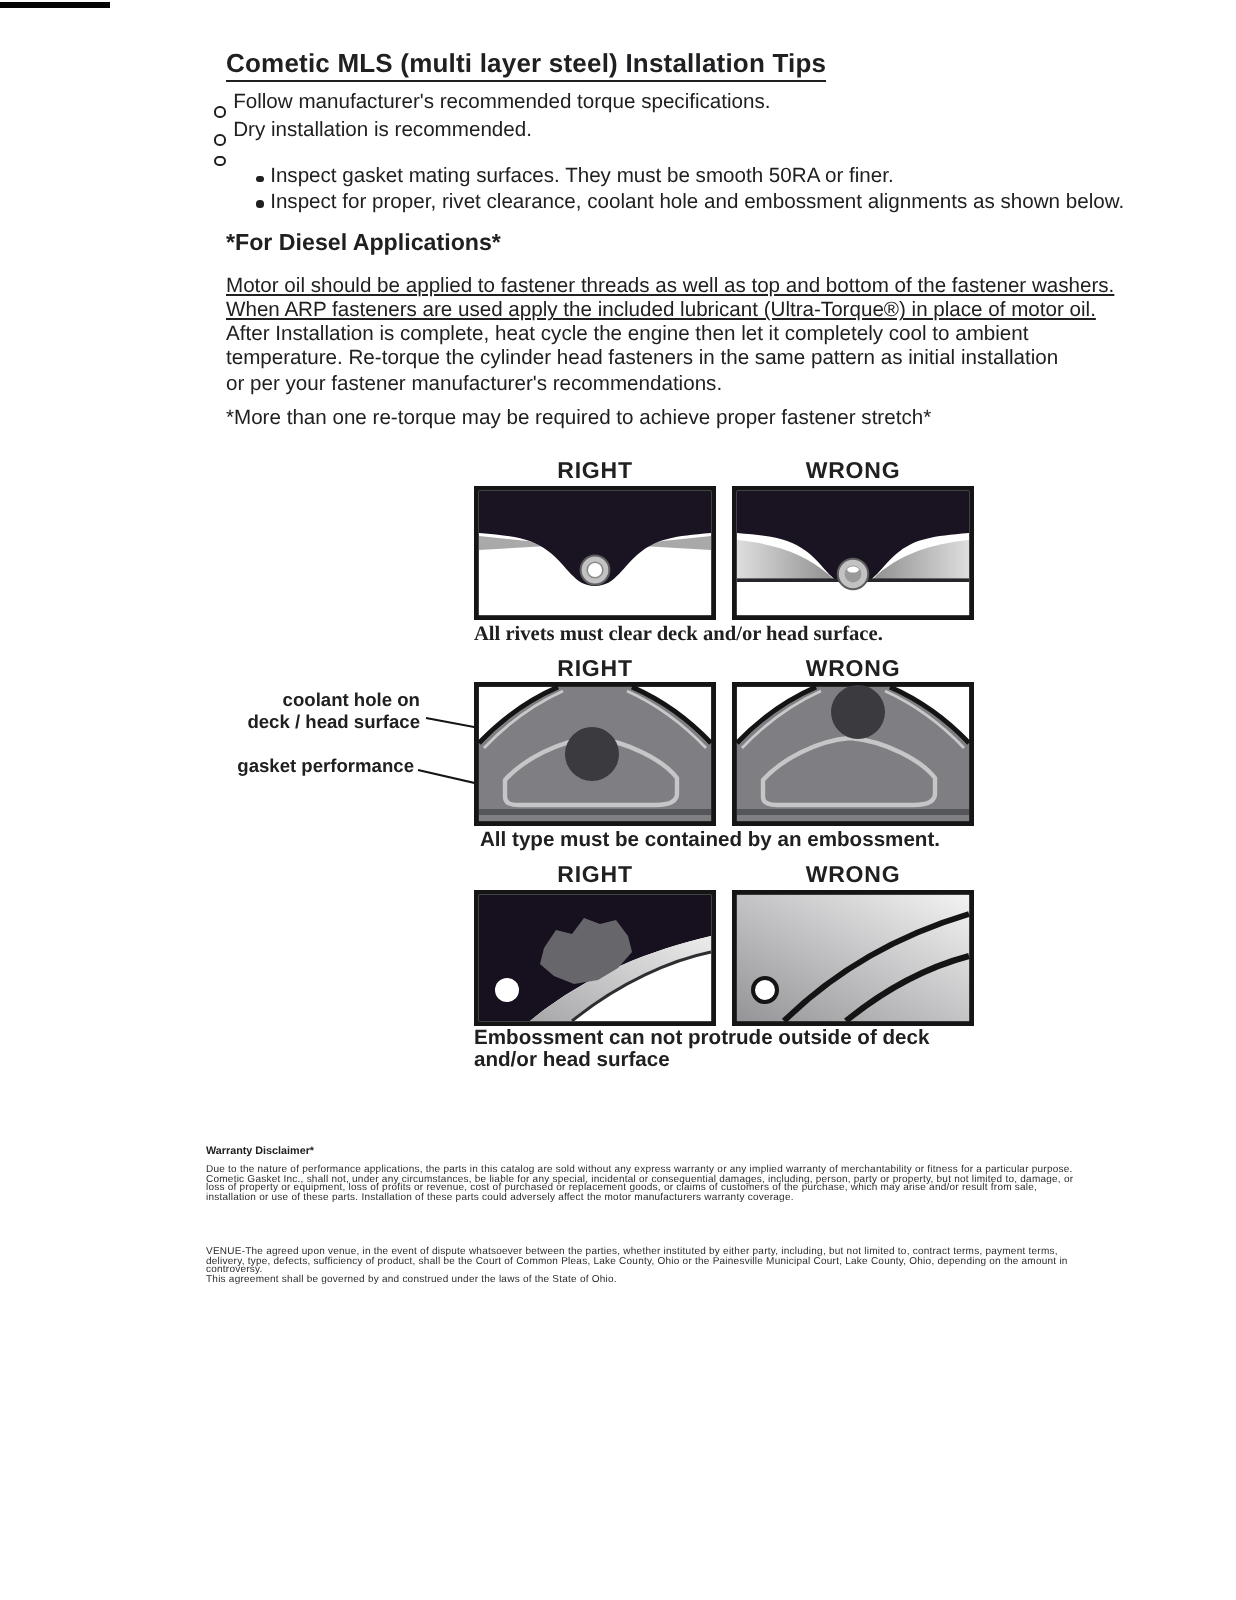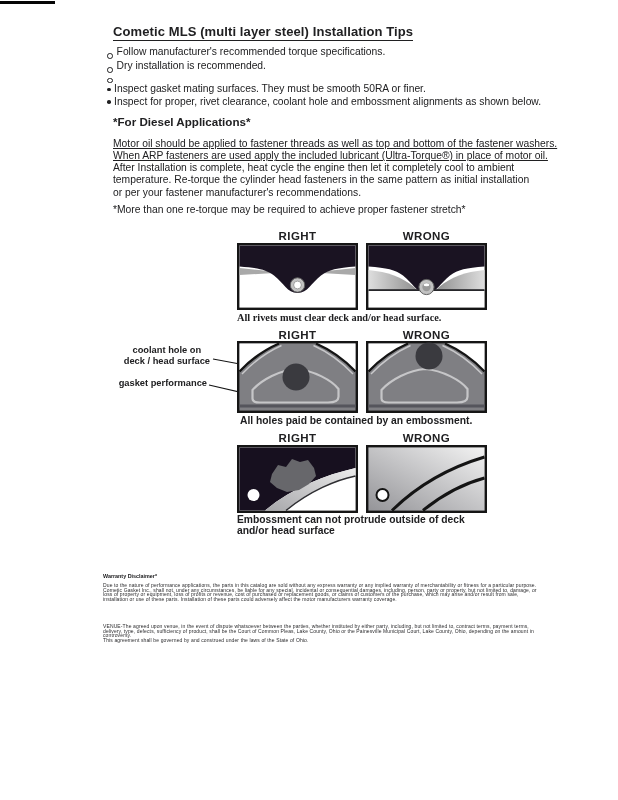--- a/index.html
+++ b/index.html
@@ -10,21 +10,21 @@
   .scan-artifact { position:absolute; left:0; top:1px; width:55px; height:3px; background:#050505; }
 
   .title {
     position:absolute; left:113px; top:24px; font-size:13px; font-weight:bold;
     letter-spacing:0.1px; border-bottom:1.6px solid #202022; padding-bottom:1px;
   }
 
   .tips { position:absolute; left:107px; top:45px; width:474px; font-size:10.3px; }
   .tip-row { display:flex; align-items:flex-end; line-height:14px; }
   .tip-marker { width:3.6px; height:3.6px; border:1px solid #202022; border-radius:50%; margin:4.6px 4px 0 0; flex:none; }
-  .sub-rows { }
+  .sub-rows { margin-left:21px; }
   .sub-row { display:flex; align-items:flex-start; line-height:12.9px; }
   .sub-marker { width:3.6px; height:3.6px; background:#202022; border-radius:50%; margin:4.4px 3.5px 0 0; flex:none; }
 
   .diesel-heading { position:absolute; left:113px; top:115px; font-size:11.6px; font-weight:bold; }
   .para { position:absolute; left:113px; width:470px; font-size:10.3px; line-height:12.4px; white-space:pre-line; }
   .p1 { top:138px;text-decoration:underline; }
   .p2 { top:162px; }
   .note { top:204px; }
 
   .dg-label { position:absolute; width:121px; text-align:center; font-size:11.5px; font-weight:bold; letter-spacing:0.4px; }
@@ -33,21 +33,21 @@
   .dg-ann { position:absolute; text-align:right; font-size:9.3px; font-weight:bold; line-height:10.6px; white-space:pre-line; }
   .leader-overlay { position:absolute; left:100px; top:340px; width:210px; height:65px; }
 
   .r1-label { top:230px; } .r1-box { top:243px; height:67px; }
   .r2-label { top:329px; } .r2-box { top:341px; height:72px; }
   .r3-label { top:432px; } .r3-box { top:445px; height:68px; }
   .col-right { left:237px; } .col-wrong { left:366px; }
   .r1-caption { left:237px; top:313px;font-family:Liberation Serif, serif; }
   .r2-caption { left:240px; top:416px; }
   .r3-caption { left:237px; top:515px; }
-  .ann-coolant { right:408px; top:345px;text-align:center; }
+  .ann-coolant { right:408px; top:345px; }
   .ann-emboss { right:411px; top:378px; }
 
   .legal { position:absolute; left:103px; width:434px; color:#2b2b2d; }
   .legal-heading { position:absolute; left:103px; top:573px; font-size:5.4px; font-weight:bold; }
   .legal p { position:absolute; left:0; margin:0; font-size:5px; line-height:4.5px; letter-spacing:0.12px; white-space:pre-line; width:434px; }
   .lp1 { top:583px; } .lp2 { top:624px; } .lp3 { top:660px; }
   .lp4 { top:672px; } .lp5 { top:712px; } .lp6 { top:726px; }
   .legal { top:0; height:0; }
 
   .doc-code { position:absolute; left:385px; top:754px; font-size:14.5px; letter-spacing:0.3px; color:#1a1a1c;font-weight:bold; }
@@ -159,21 +159,21 @@
     <path d="M118.5,2.5 H79 C95,9.5 109,20.5 118.5,30.5 Z" fill="#ffffff"></path>
     <path d="M42,2.5 C26,9.5 12,20.5 2.5,30.5" stroke="#141414" stroke-width="2.4" fill="none"></path>
     <path d="M79,2.5 C95,9.5 109,20.5 118.5,30.5" stroke="#141414" stroke-width="2.4" fill="none"></path>
     <path d="M44.5,4.5 C29,11.5 15,22.5 5,33" stroke="#c9c9cb" stroke-width="1.4" fill="none"></path>
     <path d="M76.5,4.5 C92,11.5 106,22.5 116,33" stroke="#c9c9cb" stroke-width="1.4" fill="none"></path>
     <rect x="2.5" y="63.5" width="116" height="3" fill="#55555c"></rect>
     <path d="M15.5,57.5 C15.5,60.5 18,61.5 22.5,61.5 L91,61.5 C97.5,61.5 101.5,59.8 101.5,55.8 L101.5,48 C95,39.5 77,29.5 59,28 C43,29.2 25,38.5 15.5,49 Z" fill="none" stroke="#c6c6c8" stroke-width="2.2" stroke-linejoin="round"></path>
     <circle cx="63" cy="15" r="13.5" fill="#3a3a3f"></circle>
   </svg>
 
-  <div class="dg-caption r2-caption">All holes paid be contained by an embossment.</div>
+  <div class="dg-caption r2-caption">All type must be contained by an embossment.</div>
 
   <div class="dg-label r3-label col-right">RIGHT</div>
   <div class="dg-label r3-label col-wrong">WRONG</div>
 
   <svg class="dg-box r3-box col-right" viewBox="0 0 121 68">
     <defs>
       <linearGradient id="g3r" x1="1" y1="0" x2="0" y2="1">
         <stop offset="0" stop-color="#ececec"></stop>
           <stop offset="1" stop-color="#a7a7aa"></stop>
       </linearGradient>

